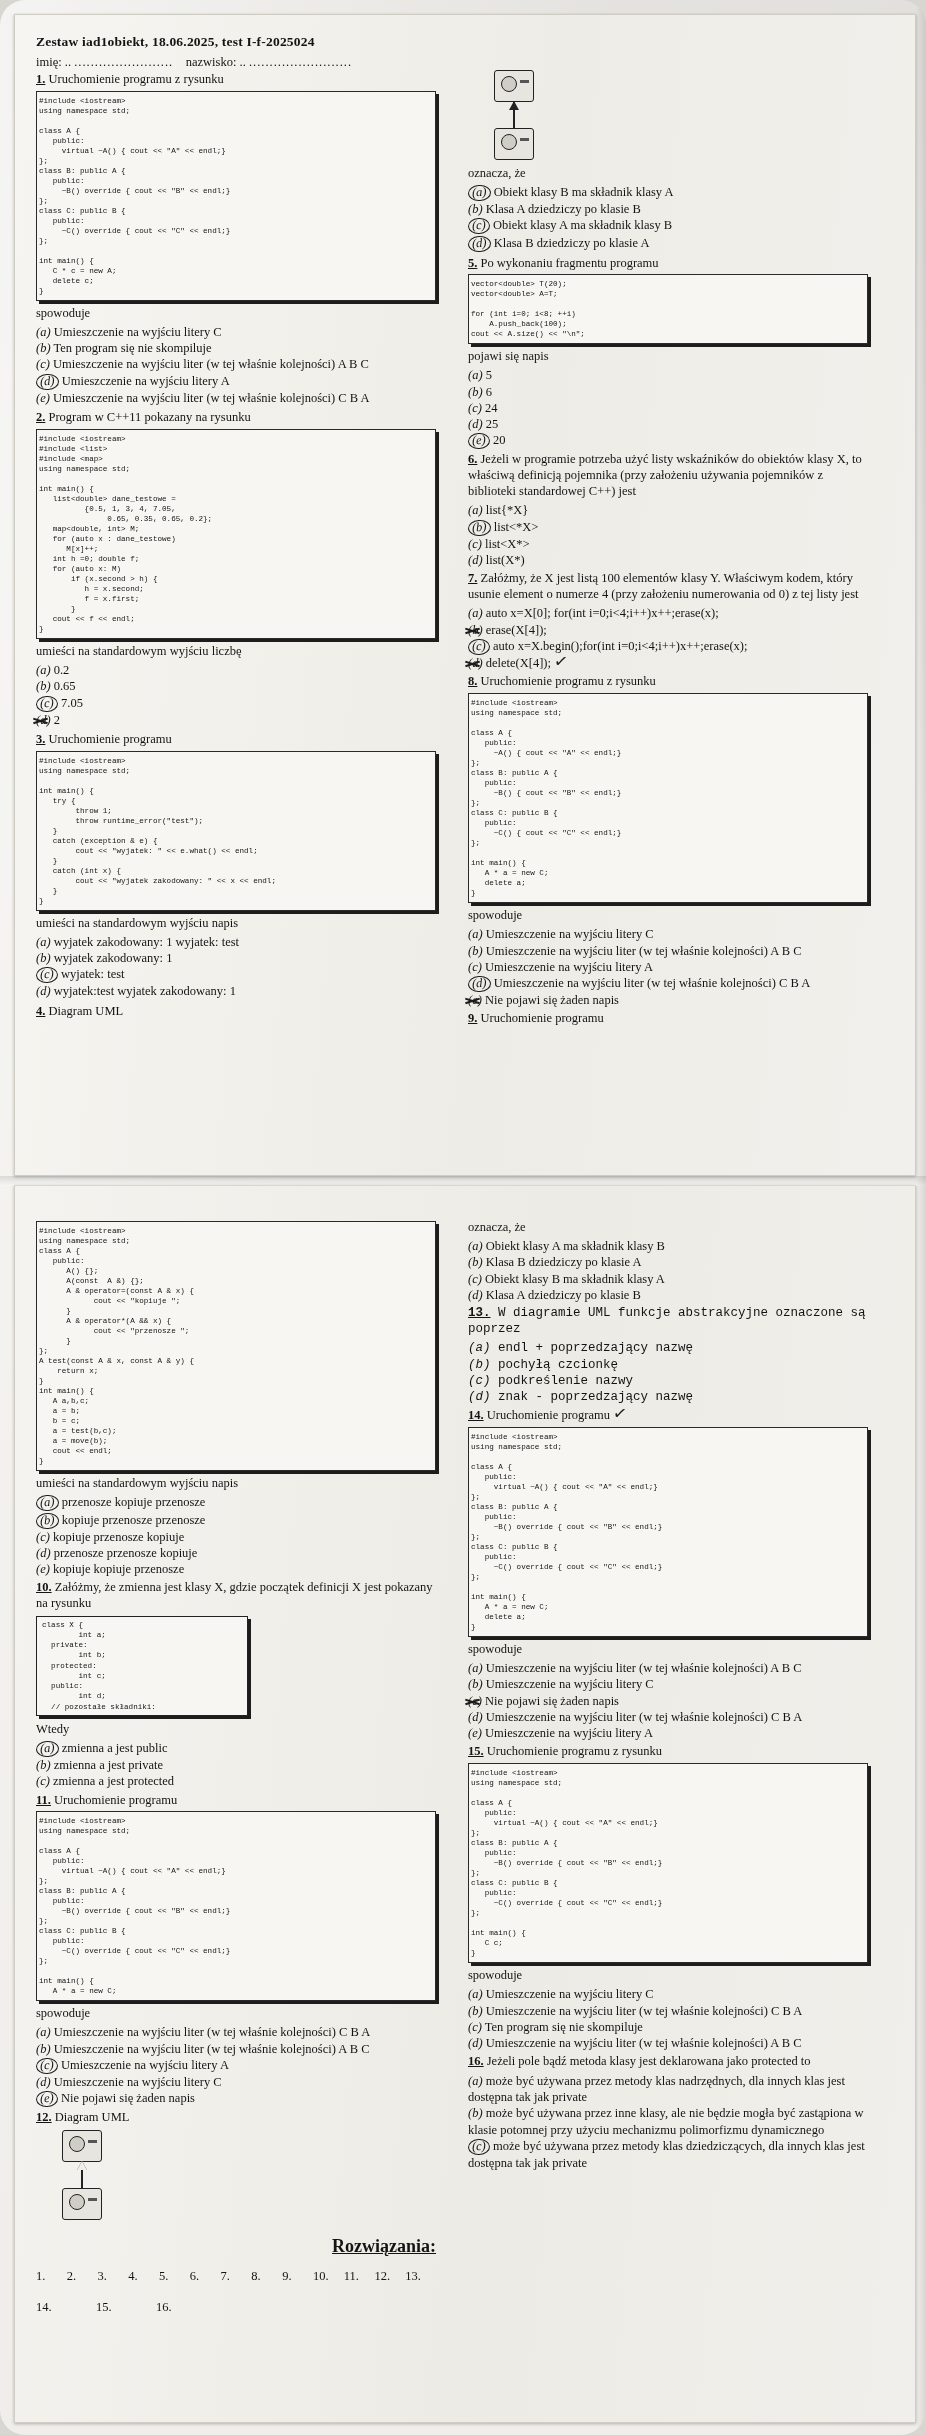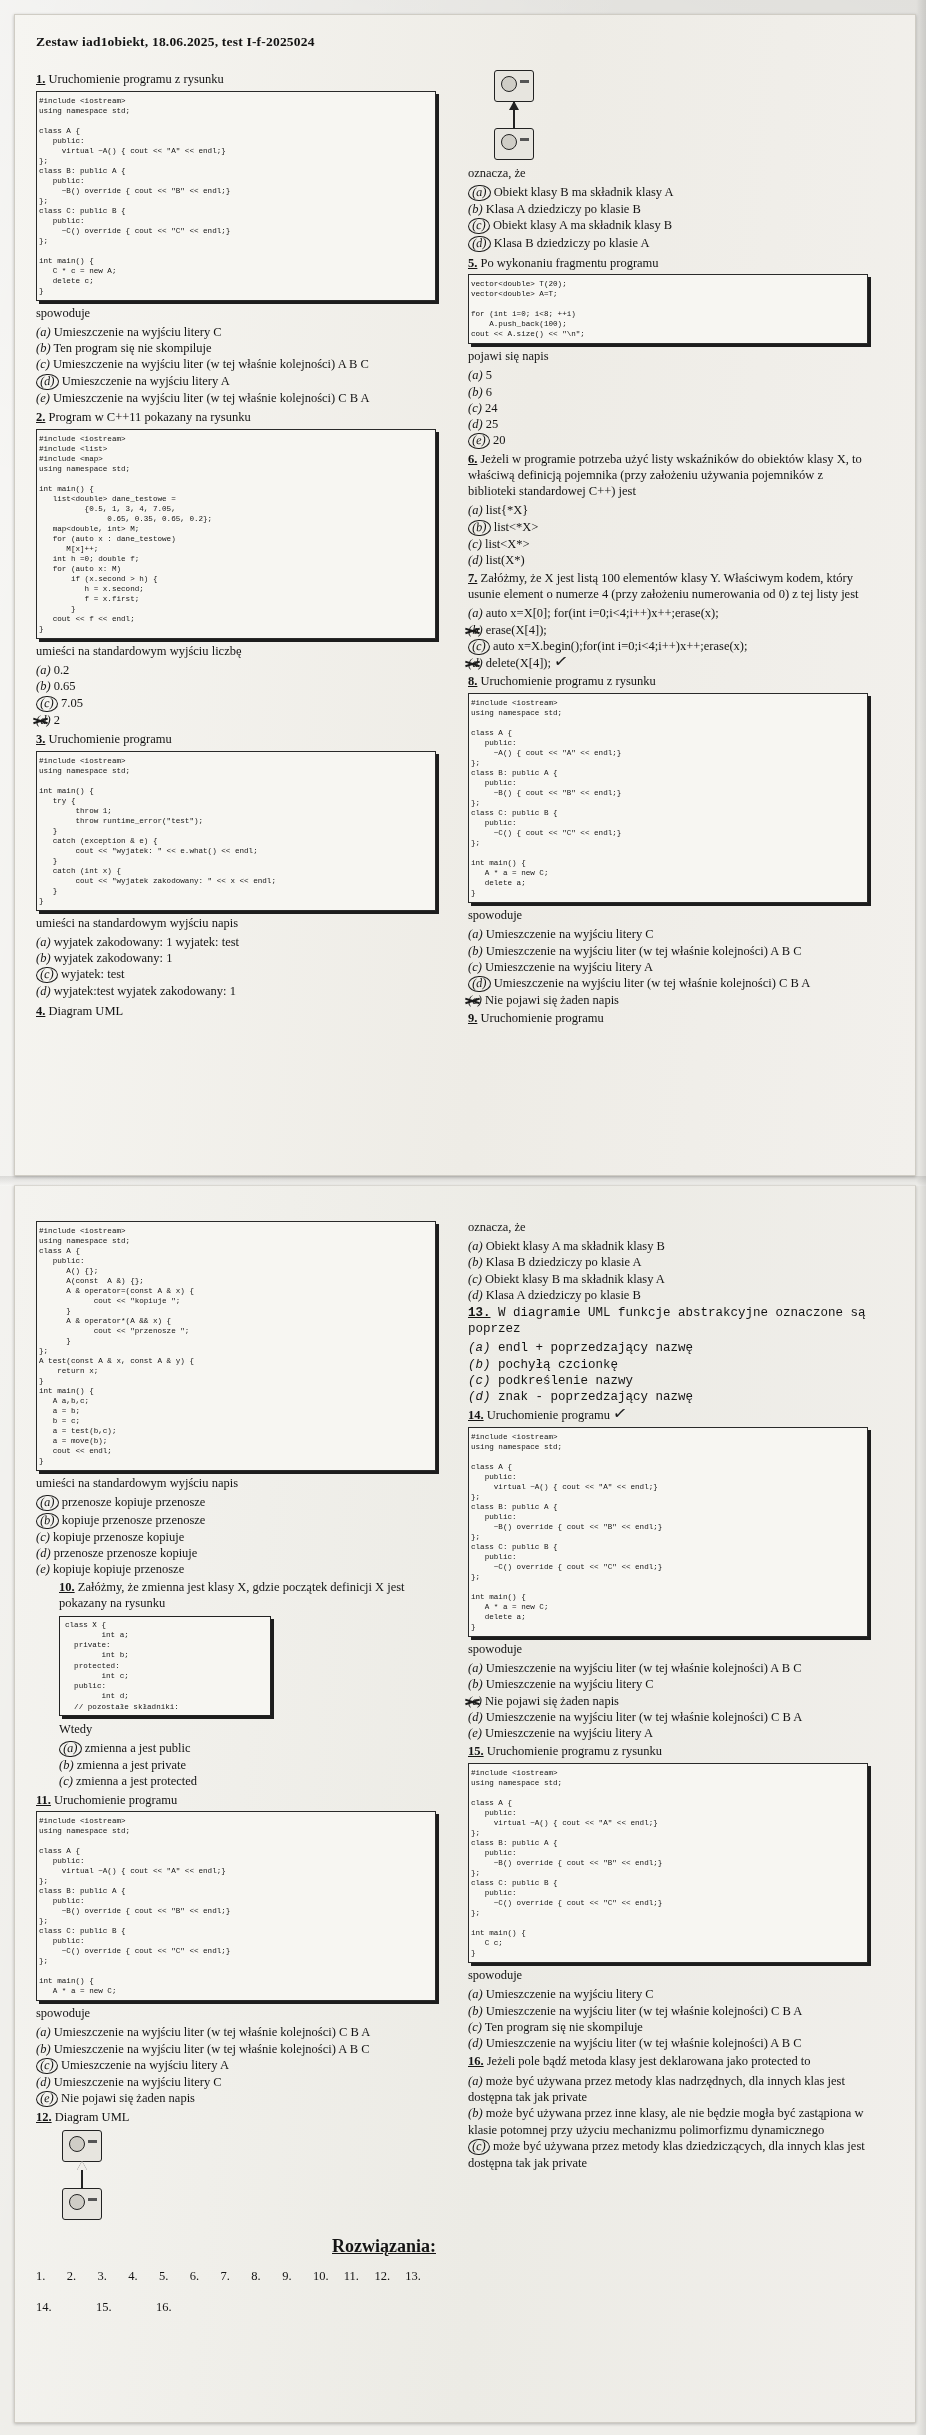--- a/index.html
+++ b/index.html
@@ -11,20 +11,21 @@
   }
   .page{
     position:relative;
     width:926px;
     height:2435px;
     background:#efeeea;
     background-image:
       linear-gradient(105deg, rgba(255,255,255,.55) 0%, rgba(255,255,255,0) 40%),
       linear-gradient(200deg, rgba(0,0,0,.06) 0%, rgba(0,0,0,0) 30%);
     overflow:hidden;
+    border-radius:25px;
   }
   .sheet{
     position:absolute;
     background:#f4f3ef;
     box-shadow:0 1px 3px rgba(0,0,0,.25);
   }
   .sheet.top{ left:14px; top:14px; width:900px; height:1160px;
     border:1px solid #cfccc4;
     background:linear-gradient(95deg,#f6f5f1 0%, #eeece6 55%, #f2f0ec 100%);
   }
@@ -173,20 +174,27 @@
 
 <div class="page">
 
   <div class="sheet top"></div>
   <div class="sheet bottom"></div>
   <div class="fold"></div>
   <div class="edge"></div>
 
   <div class="col" style="left:36px; top:34px; width:850px;">
     <div class="hdr-title">Zestaw iad1obiekt, 18.06.2025, test I-f-2025024</div>
+    <div class="hdr-line">
+      <span>imię: ..</span>
+      <span class="dots">........................</span>
+      &nbsp;&nbsp;
+      <span>nazwisko: ..</span>
+      <span class="dots">.........................</span>
+    </div>
   </div>
 
   <div class="col L" style="top:72px;">
 
     <div>
       <p class="q"><span class="qnum">1.</span>
         <span>Uruchomienie programu z rysunku</span></p>
       <pre class="code">#include &lt;iostream&gt;
 using namespace std;
 
@@ -398,21 +406,21 @@
    cout &lt;&lt; endl;
 }</pre>
       <p class="note">umieści na standardowym wyjściu napis</p>
       <p class="ans"><span class="lbl circled">(a)</span> <span>przenosze kopiuje przenosze</span></p>
       <p class="ans"><span class="lbl circled">(b)</span> <span>kopiuje przenosze przenosze</span></p>
       <p class="ans"><span class="lbl">(c)</span> <span>kopiuje przenosze kopiuje</span></p>
       <p class="ans"><span class="lbl">(d)</span> <span>przenosze przenosze kopiuje</span></p>
       <p class="ans"><span class="lbl">(e)</span> <span>kopiuje kopiuje przenosze</span></p>
     </div>
 
-    <div style="margin-top:3px;margin-left:23px;">
+    <div style="margin-top:3px;">
       <p class="q"><span class="qnum">10.</span>
         <span>Załóżmy, że zmienna jest klasy X, gdzie początek definicji X jest pokazany na rysunku</span></p>
       <pre class="classbox">class X {
         int a;
   private:
         int b;
   protected:
         int c;
   public:
         int d;

